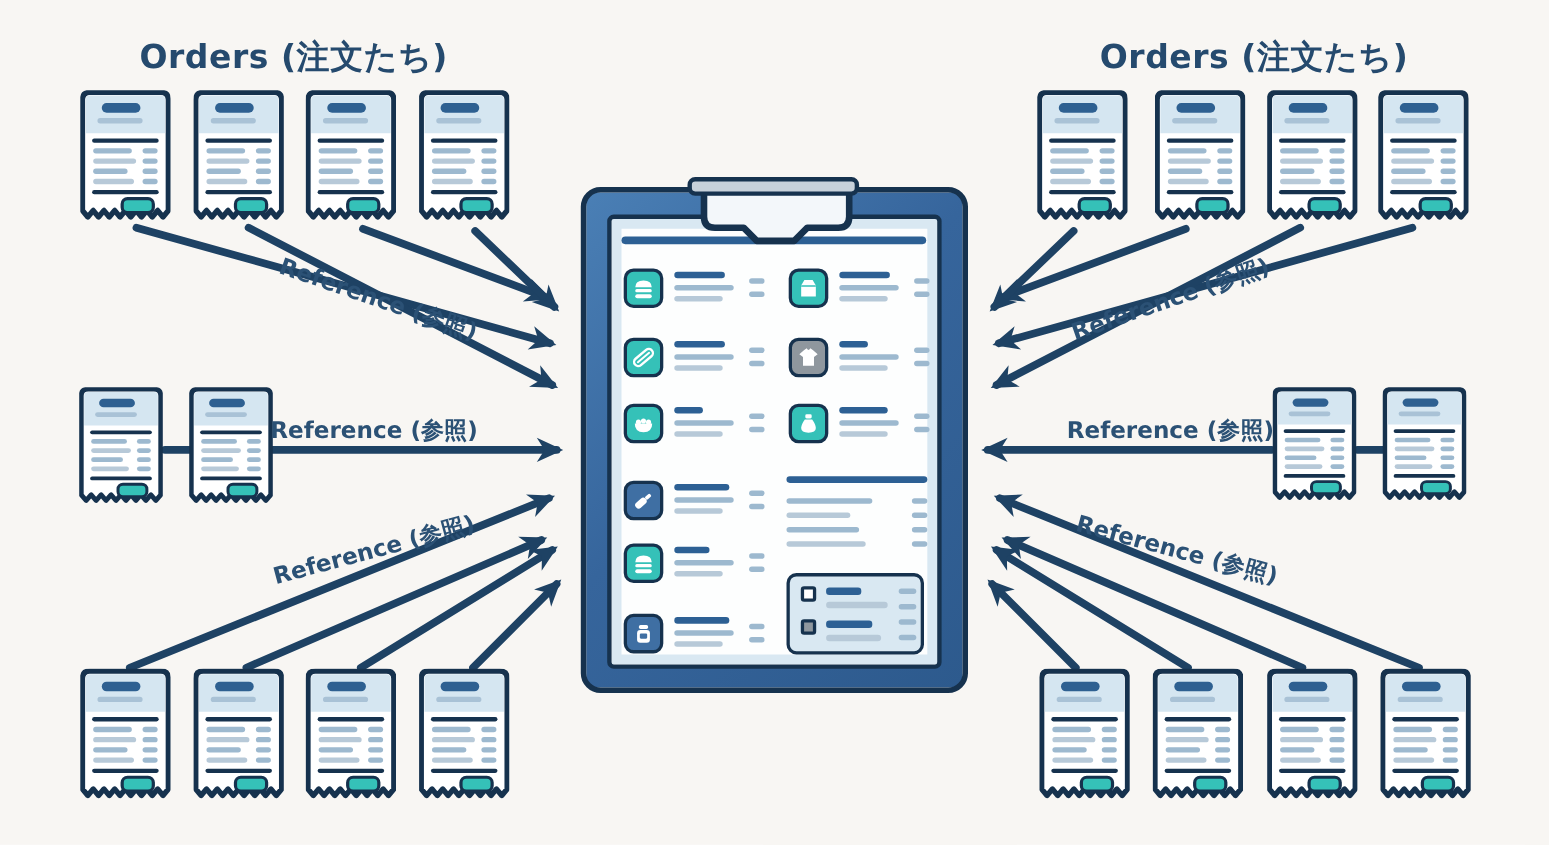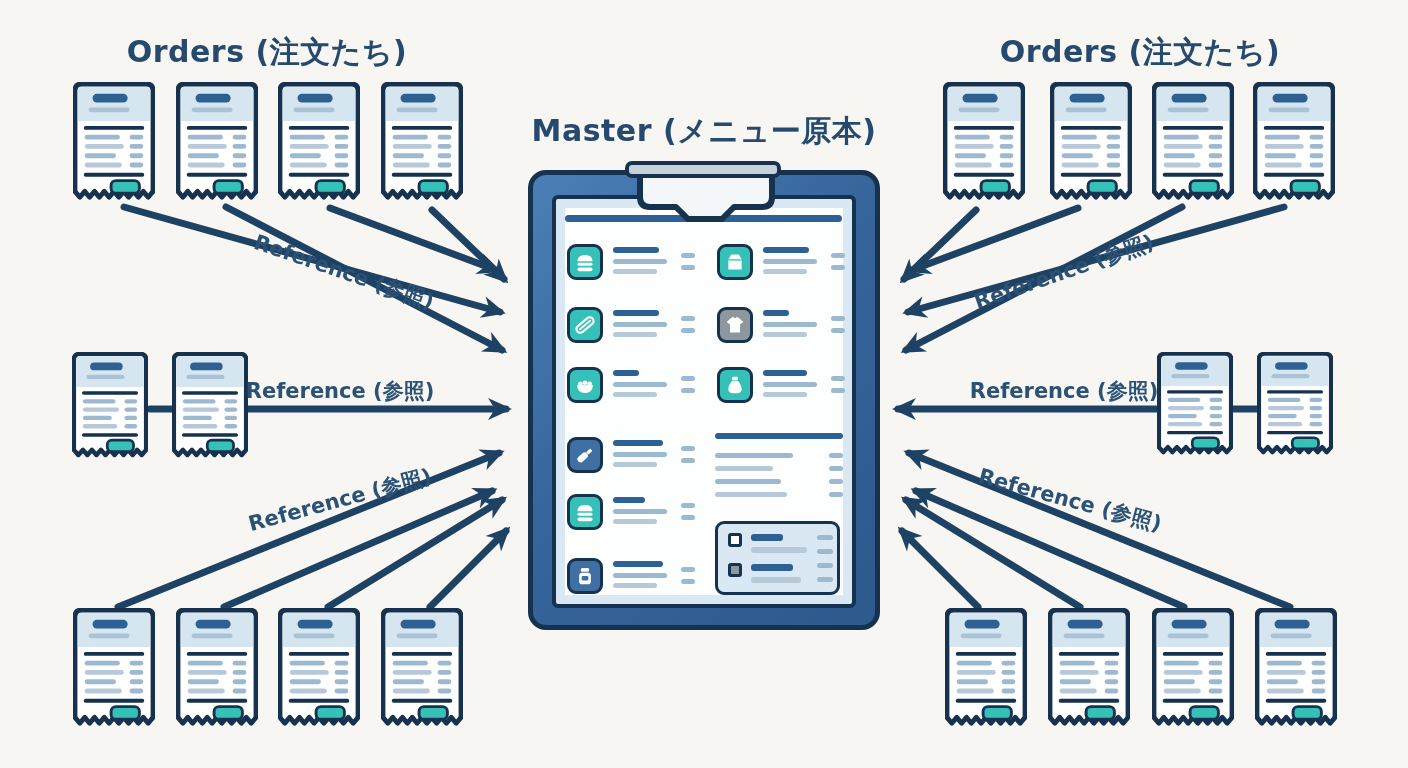--- a/index.html
+++ b/index.html
@@ -38,21 +38,20 @@
 
   #overlay{position:absolute;left:0;top:0;pointer-events:none;}
 </style>
 </head>
 <body>
 
 <div class="canvas">
 
   <div class="t-center title" style="left:267px;top:52px;">Orders (注文たち)</div>
   <div class="t-center title" style="left:1140px;top:52px;">Orders (注文たち)</div>
-  <div class="t-center title" style="left:704px;top:131px;">Master (メニュー原本)</div>
 
   <div class="clipboard">
     <div class="paper">
       <div class="paper-content" id="paper-content">
         <div class="top-rule"></div>
         <div class="menu-layer" id="menu-items">
             <div class="tile" style="left: 2px; top: 35px; background: var(--teal);">
               <svg width="30" height="30" viewBox="0 0 36 36" xmlns="http://www.w3.org/2000/svg">
                 <path d="M9,17 Q9,9.5 18,9.5 Q27,9.5 27,17 Z" fill="#fff"></path>
                <rect x="9" y="19" width="18" height="3.5" rx="1.7" fill="#fff"></rect>

